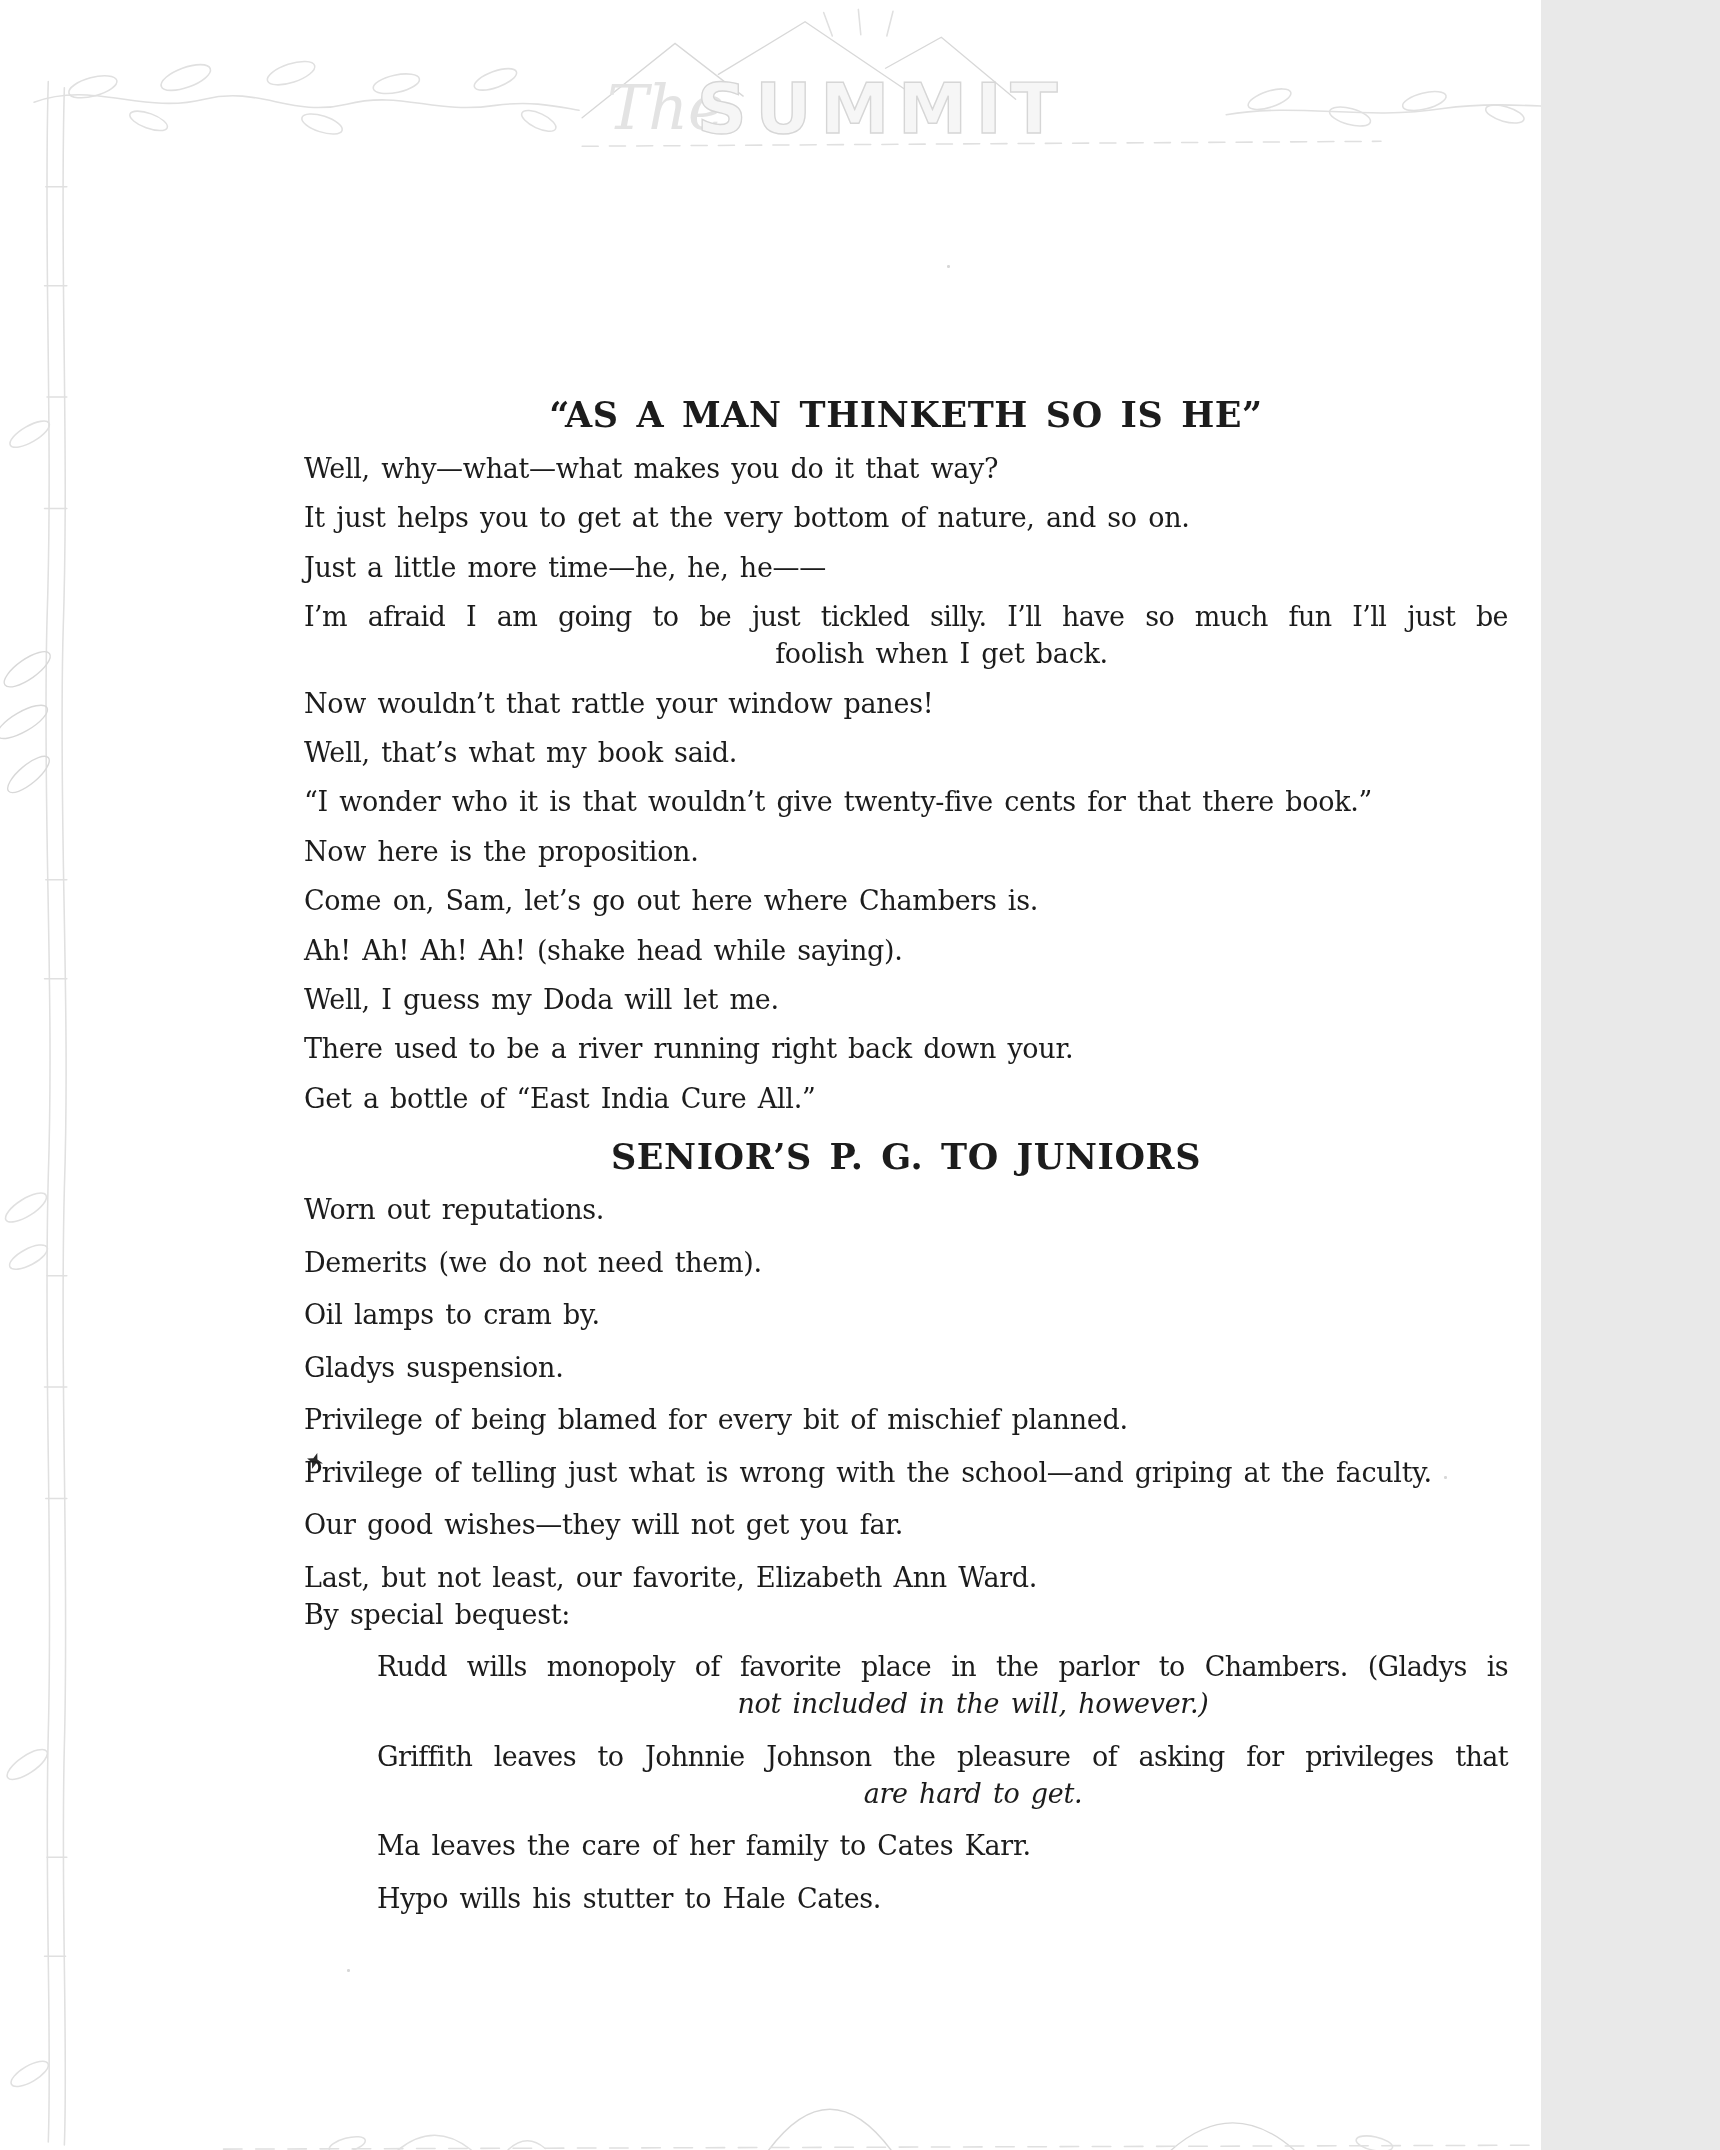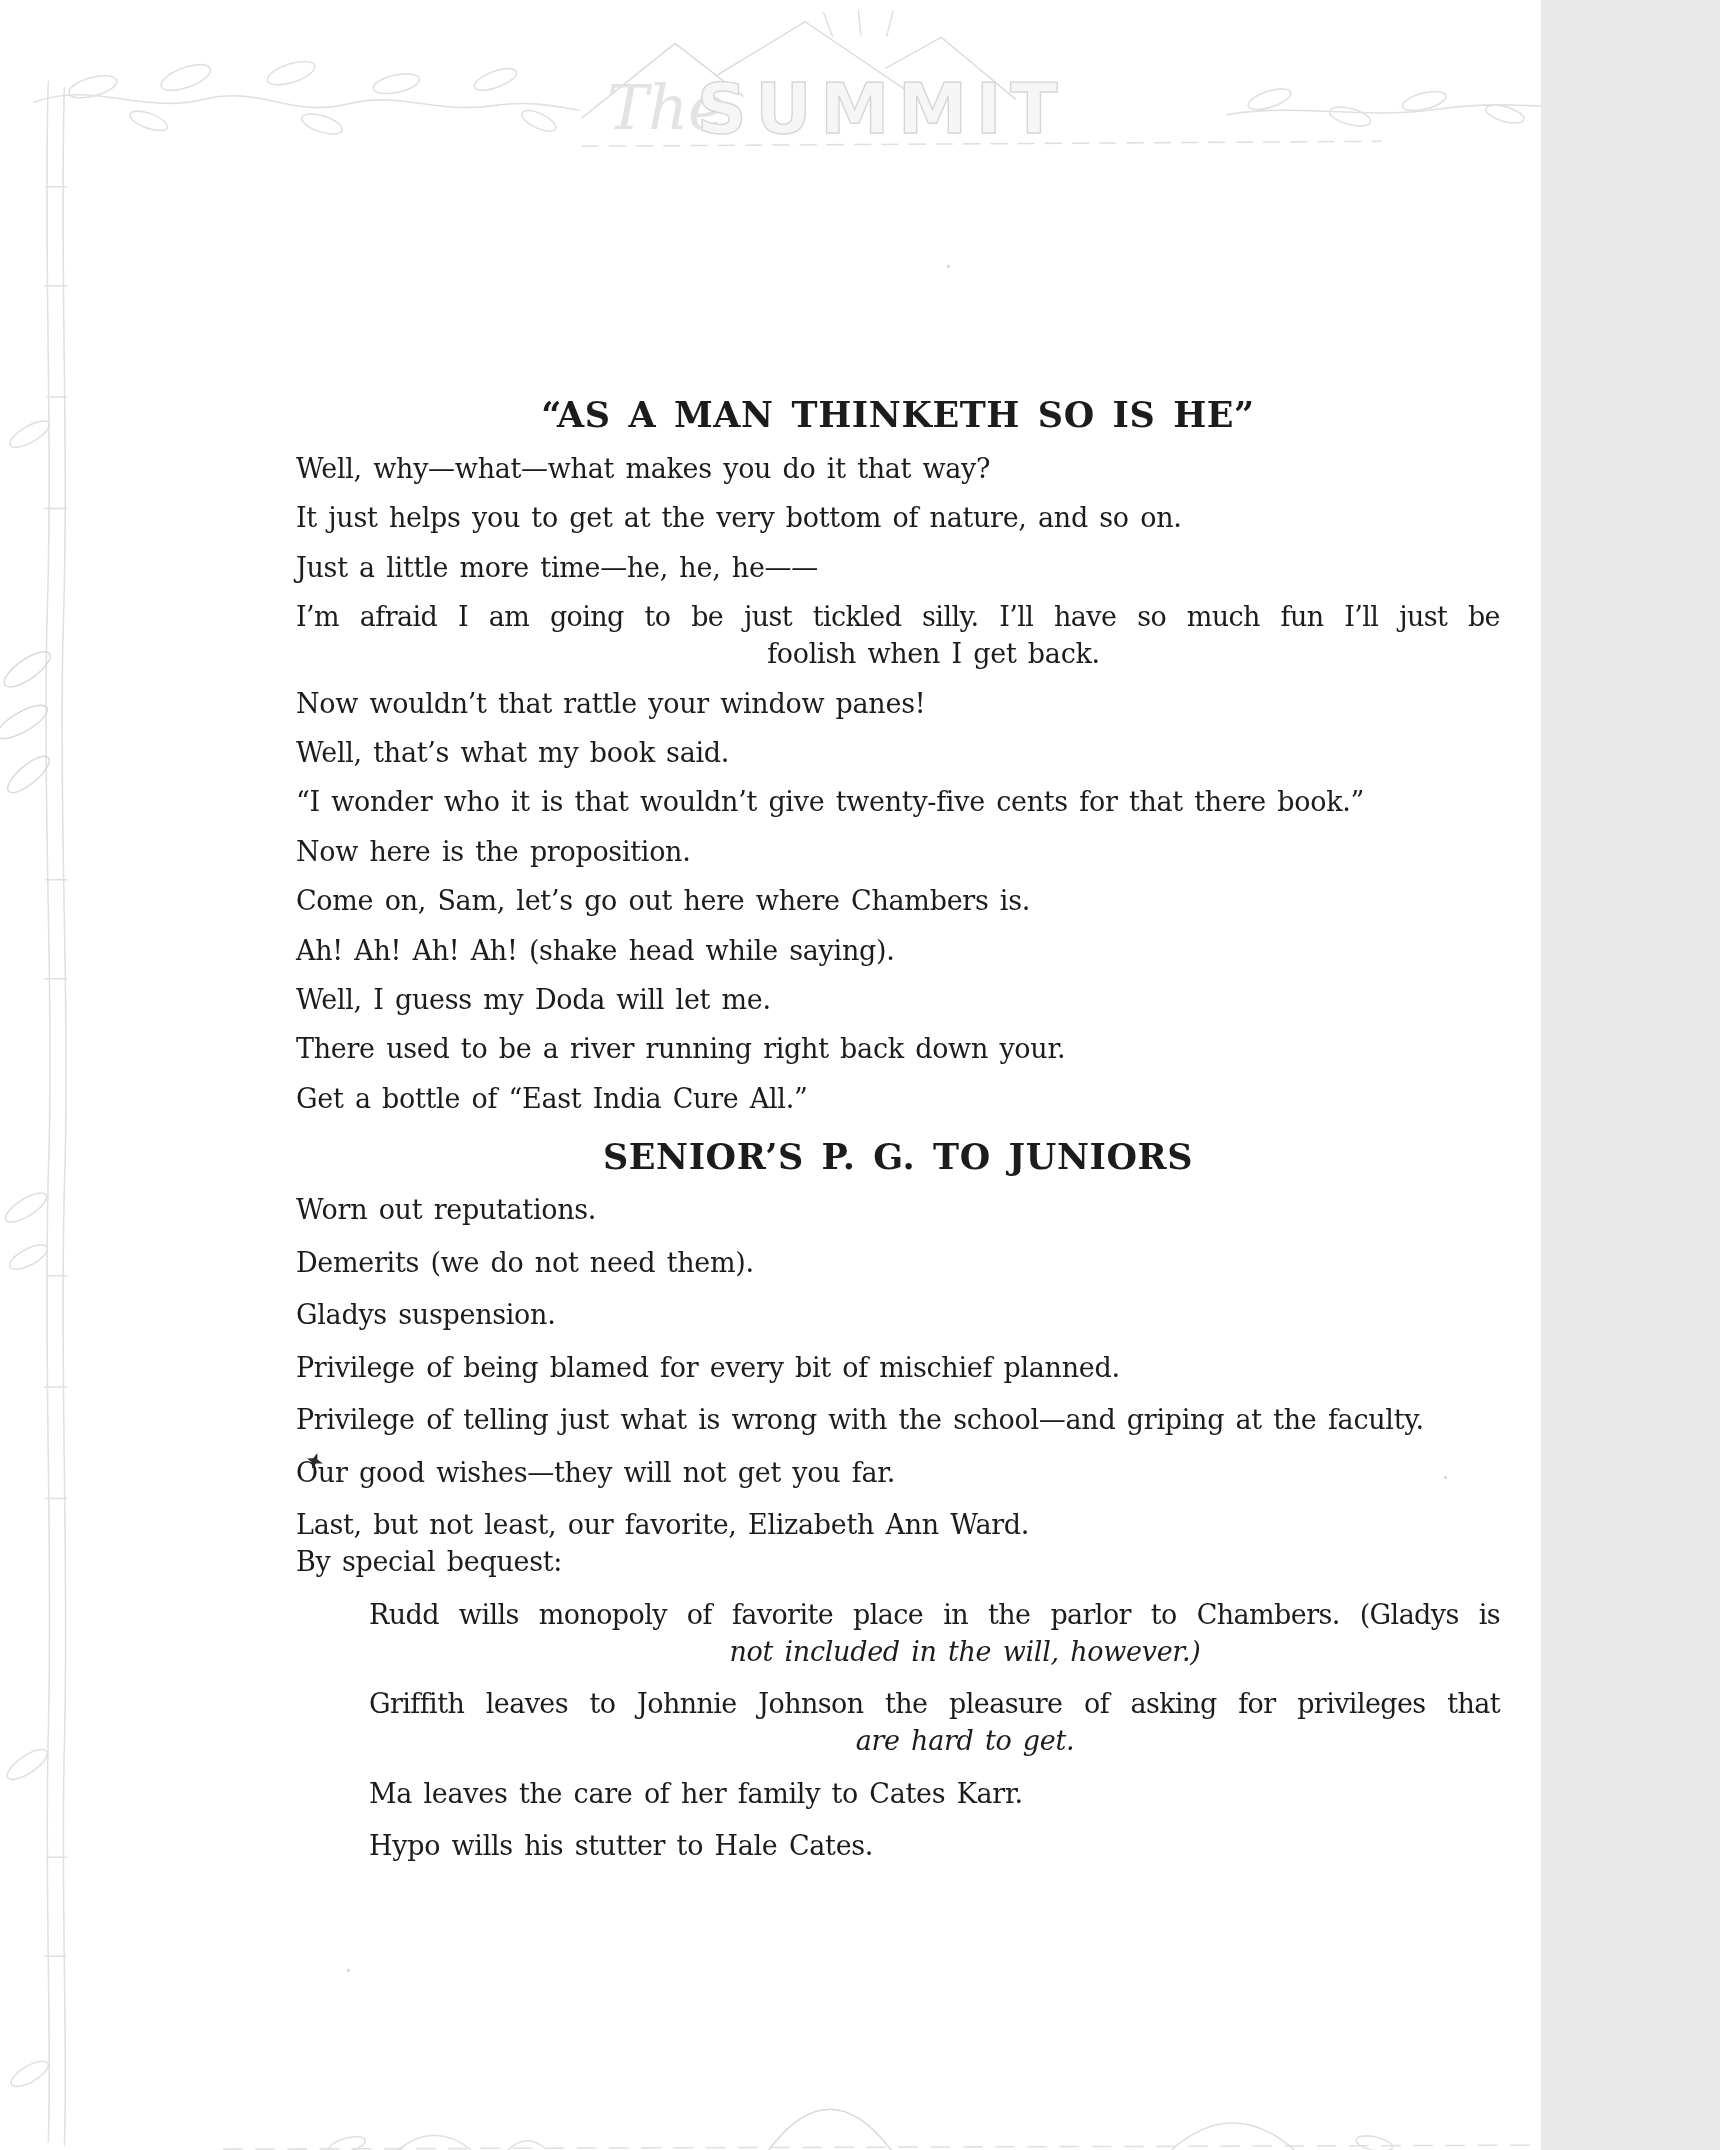--- a/index.html
+++ b/index.html
@@ -16,21 +16,21 @@
   .deco-top{top:0;left:0;}
   .deco-left{top:0;left:0;}
   .deco-bottom{bottom:0;left:0;}
   .sk{stroke:#e0e0e0;stroke-width:2.5;fill:none;stroke-linecap:round;}
   .sk2{stroke:#d8d8d8;stroke-width:2.2;fill:none;stroke-linecap:round;}
   .wm-script{font-family:"DejaVu Serif", serif;font-style:italic;font-size:100px;fill:#e3e3e3;}
   .wm-caps{font-family:"DejaVu Sans", sans-serif;font-weight:bold;font-size:112px;letter-spacing:14px;
            fill:#f6f6f6;stroke:#d6d6d6;stroke-width:2.2;}
   
   .column{
-    position:absolute;left:296px;top:396px;width:1204px;
+    position:absolute;left:304px;top:396px;width:1204px;
     font-size:27px;line-height:37px;letter-spacing:-0.3px;word-spacing:3.1px;
   }
   h2{
     font-size:35px;line-height:38px;font-weight:bold;text-align:center;
     letter-spacing:0.6px;word-spacing:5px;white-space:nowrap;margin:0 0 16px 0;
   }
   h2.s2head{margin:21px 0 3.1px 0;text-align:center;}
   .column p{margin:12.4px 0 0 0;}
   .sec2 p{margin-top:15.5px;}
   .sec2 p.tight{margin-top:0;}
@@ -121,20 +121,21 @@
     <p class="one">Ah! Ah! Ah! Ah! (shake head while saying).</p>
     <p class="one">Well, I guess my Doda will let me.</p>
     <p class="one">There used to be a river running right back down your.</p>
     <p class="one">Get a bottle of “East India Cure All.”</p>
 
     <div class="sec2">
       <h2 class="s2head">SENIOR’S P. G. TO JUNIORS</h2>
 
       <p class="one">Worn out reputations.</p>
       <p class="one">Demerits (we do not need them).</p>
+      <p class="one">Oil lamps to cram by.</p>
       <p class="one">Gladys suspension.</p>
       <p class="one">Privilege of being blamed for every bit of mischief planned.</p>
       <p class="one">Privilege of telling just what is wrong with the school—and griping at the faculty.</p>
       <p class="one">Our good wishes—they will not get you far.</p>
       <p class="one">Last, but not least, our favorite, Elizabeth Ann Ward.</p>
       <p class="one tight">By special bequest:</p>
 
       <p class="two bequest">
           <span class="j">Rudd wills monopoly of favorite place in the parlor to Chambers.  (Gladys is</span>
           <span class="c">not included in the will, however.)</span>

